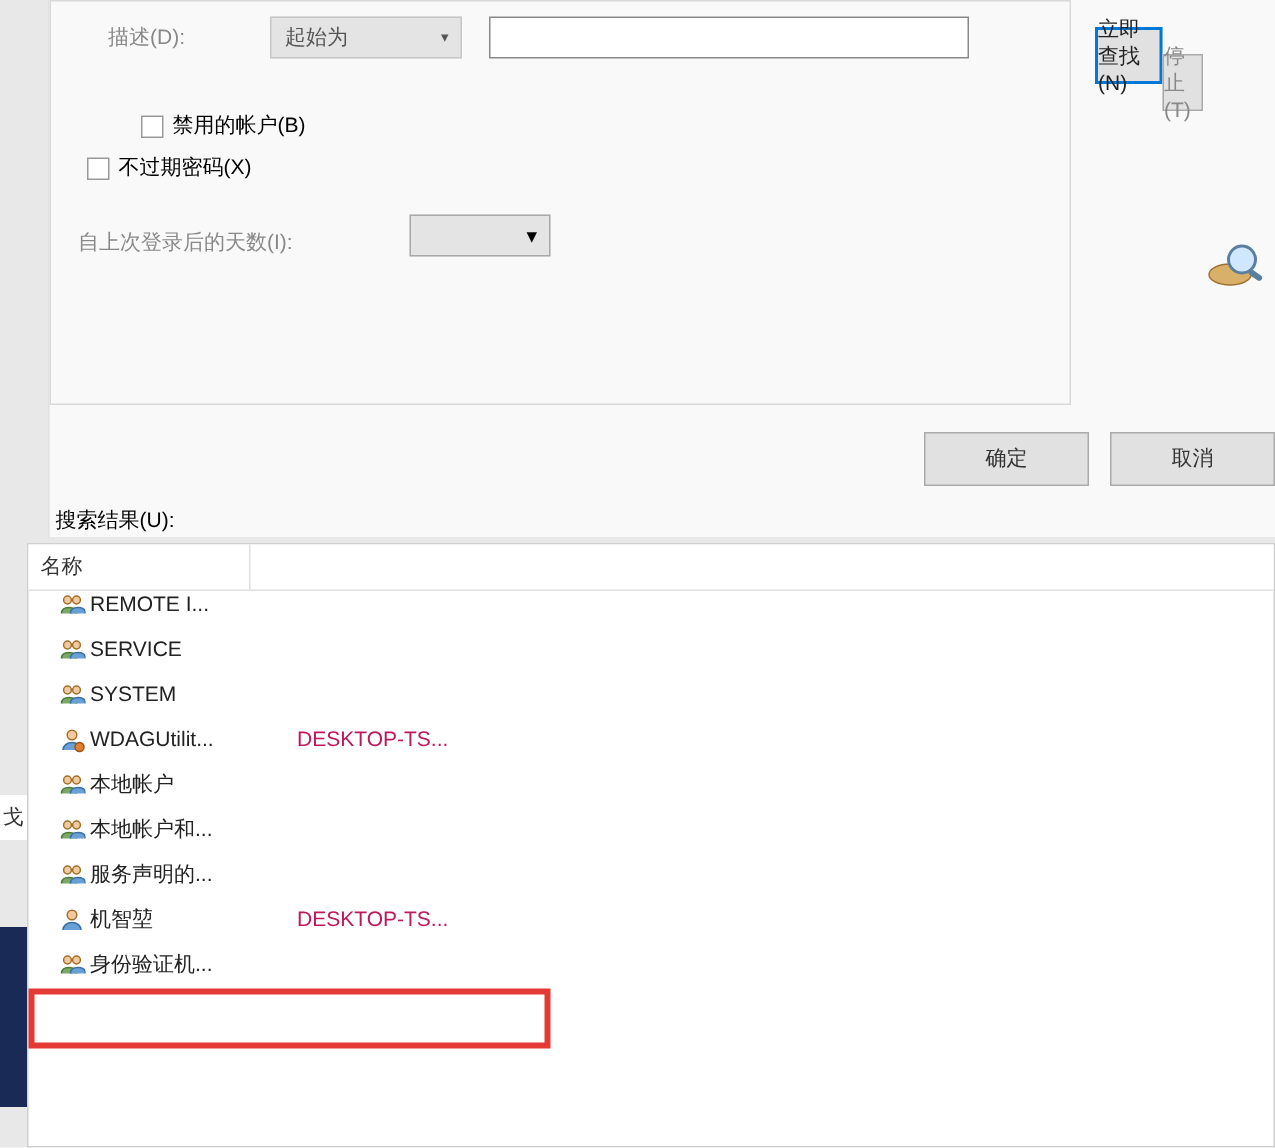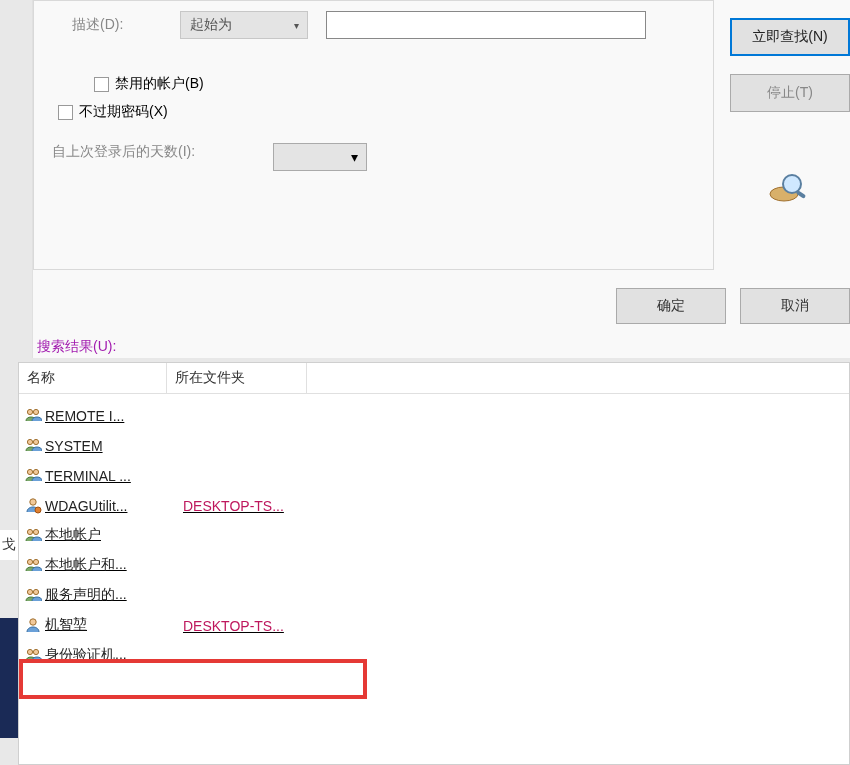--- a/index.html
+++ b/index.html
@@ -44,35 +44,35 @@
   }
 
   .checkbox-row { display: flex; align-items: center; margin: 10px 0 8px 6px; }
   .checkbox {
     width: 15px; height: 15px;
     border: 1px solid #999;
     background: #fff;
     margin-right: 6px;
   }
 
-  .days-row { margin-top: 22px; display: flex; align-items: flex-start; }
+  .days-row { margin-top: 22px; display: flex; align-items: flex-end; }
   .days-label { color: #888; margin-right: 78px; }
   .days-dropdown {
     width: 94px; height: 28px;
     border: 1px solid #aaa;
     background: #e4e4e4;
     display: flex; align-items: center; justify-content: flex-end;
     padding-right: 8px;
   }
 
   .right-buttons {
     position: absolute;
     right: 0; top: 0;
     width: 120px;
-    display: flex; flex-direction: column;
+    display: flex; flex-direction: row;
   }
   .btn {
     height: 38px;
     border: 1px solid #aaa;
     background: #e1e1e1;
     display: flex; align-items: center; justify-content: center;
     color: #333;
     cursor: pointer;
   }
   .btn.primary {
@@ -89,21 +89,21 @@
   }
 
   .mid-buttons {
     display: flex; justify-content: flex-end;
     padding: 8px 0 10px 12px;
     gap: 14px;
     margin-right: 0;
   }
   .mid-buttons .btn { width: 110px; height: 36px; }
 
-  .results-label { margin: 4px 0 2px 4px; color: #a21caf; }
+  .results-label { margin: 4px 0 2px 4px; color: #000000; }
 
   .results-panel {
     position: absolute;
     left: 18px; right: 0; top: 362px;
     bottom: 0;
     background: #fff;
     border: 1px solid #cfcfcf;
   }
   .results-header {
     display: flex;
@@ -113,24 +113,23 @@
   .col-h {
     padding: 6px 8px;
     color: #333;
     border-right: 1px solid #e0e0e0;
   }
   .col-name { width: 148px; }
   .col-folder { width: 140px; }
 
   .results-body { }
   .result-row {
-    display: flex; align-items: flex-end;
+    display: flex; align-items: flex-start;
     height: 30px;
-    padding-left: 4px;
-    text-decoration: underline;
+    padding-left: 19px;
   }
   .result-row .icon { width: 20px; display: flex; align-items: center; justify-content: center; }
   .cell-name { width: 130px; padding-left: 2px; white-space: nowrap; overflow: hidden; color: #222; }
   .cell-folder { width: 150px; padding-left: 10px; white-space: nowrap; overflow: hidden; color: #be185d; }
 
   .highlight-box {
     position: absolute;
     border: 4px solid #e53935;
     pointer-events: none;
   }
@@ -210,21 +209,20 @@
     <div class="btn">取消</div>
   </div>
 
   <div class="results-label">搜索结果(U):</div>
 
 </div>
 
 <div class="results-panel">
   <div class="results-header">
     <div class="col-h col-name">名称</div>
-    <div class="col-h col-folder">所在文件夹</div>
   </div>
   <div class="results-body" id="results-body">
       <div class="result-row">
         <span class="icon">
           <svg width="18" height="18" viewBox="0 0 18 18">
             <circle cx="6" cy="6" r="2.6" fill="#f2c99a" stroke="#a07030"></circle>
             <circle cx="12" cy="6" r="2.6" fill="#f2c99a" stroke="#a07030"></circle>
             <path d="M2 15c0-2.5 2-4 5-4s5 1.5 5 4" fill="#7aa86a" stroke="#4a7a3a"></path>
             <path d="M8 15c0-2.5 2-4 5-4s5 1.5 5 4" fill="#6aa0d8" stroke="#3a6fa0"></path>
           </svg>
@@ -234,33 +232,33 @@
       </div>
       <div class="result-row">
         <span class="icon">
           <svg width="18" height="18" viewBox="0 0 18 18">
             <circle cx="6" cy="6" r="2.6" fill="#f2c99a" stroke="#a07030"></circle>
             <circle cx="12" cy="6" r="2.6" fill="#f2c99a" stroke="#a07030"></circle>
             <path d="M2 15c0-2.5 2-4 5-4s5 1.5 5 4" fill="#7aa86a" stroke="#4a7a3a"></path>
             <path d="M8 15c0-2.5 2-4 5-4s5 1.5 5 4" fill="#6aa0d8" stroke="#3a6fa0"></path>
           </svg>
         </span>
+        <span class="cell-name">SERVICE</span>
+        <span class="cell-folder"></span>
+      </div>
+      <div class="result-row">
+        <span class="icon">
+          <svg width="18" height="18" viewBox="0 0 18 18">
+            <circle cx="6" cy="6" r="2.6" fill="#f2c99a" stroke="#a07030"></circle>
+            <circle cx="12" cy="6" r="2.6" fill="#f2c99a" stroke="#a07030"></circle>
+            <path d="M2 15c0-2.5 2-4 5-4s5 1.5 5 4" fill="#7aa86a" stroke="#4a7a3a"></path>
+            <path d="M8 15c0-2.5 2-4 5-4s5 1.5 5 4" fill="#6aa0d8" stroke="#3a6fa0"></path>
+          </svg>
+        </span>
         <span class="cell-name">SYSTEM</span>
-        <span class="cell-folder"></span>
-      </div>
-      <div class="result-row">
-        <span class="icon">
-          <svg width="18" height="18" viewBox="0 0 18 18">
-            <circle cx="6" cy="6" r="2.6" fill="#f2c99a" stroke="#a07030"></circle>
-            <circle cx="12" cy="6" r="2.6" fill="#f2c99a" stroke="#a07030"></circle>
-            <path d="M2 15c0-2.5 2-4 5-4s5 1.5 5 4" fill="#7aa86a" stroke="#4a7a3a"></path>
-            <path d="M8 15c0-2.5 2-4 5-4s5 1.5 5 4" fill="#6aa0d8" stroke="#3a6fa0"></path>
-          </svg>
-        </span>
-        <span class="cell-name">TERMINAL ...</span>
         <span class="cell-folder"></span>
       </div>
       <div class="result-row">
         <span class="icon">
           <svg width="18" height="18" viewBox="0 0 18 18">
             <circle cx="9" cy="6" r="3.2" fill="#f2c99a" stroke="#a07030"></circle>
             <path d="M3 16c0-3 2.6-5 6-5s6 2 6 5" fill="#6aa0d8" stroke="#3a6fa0"></path>
             <circle cx="14" cy="14" r="3" fill="#e08030" stroke="#a05010"></circle>
           </svg>
         </span>

